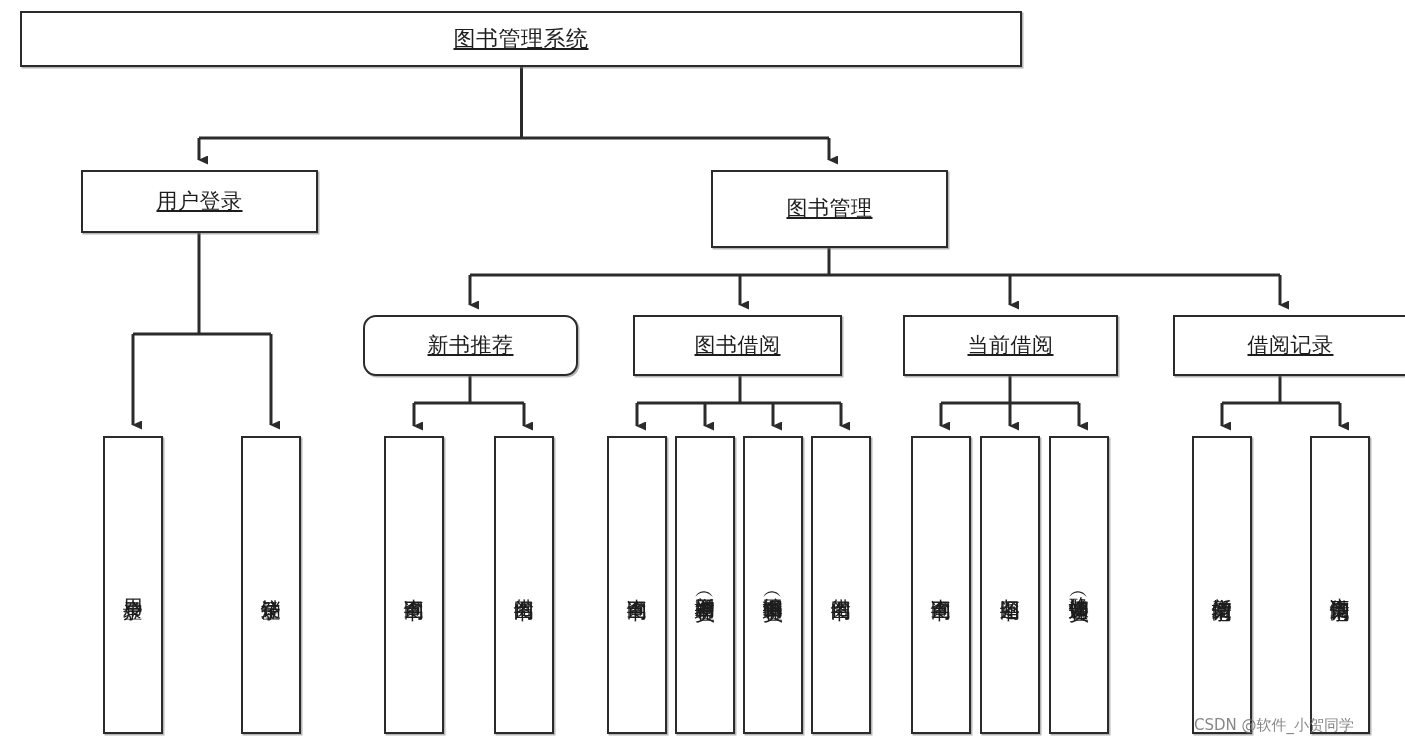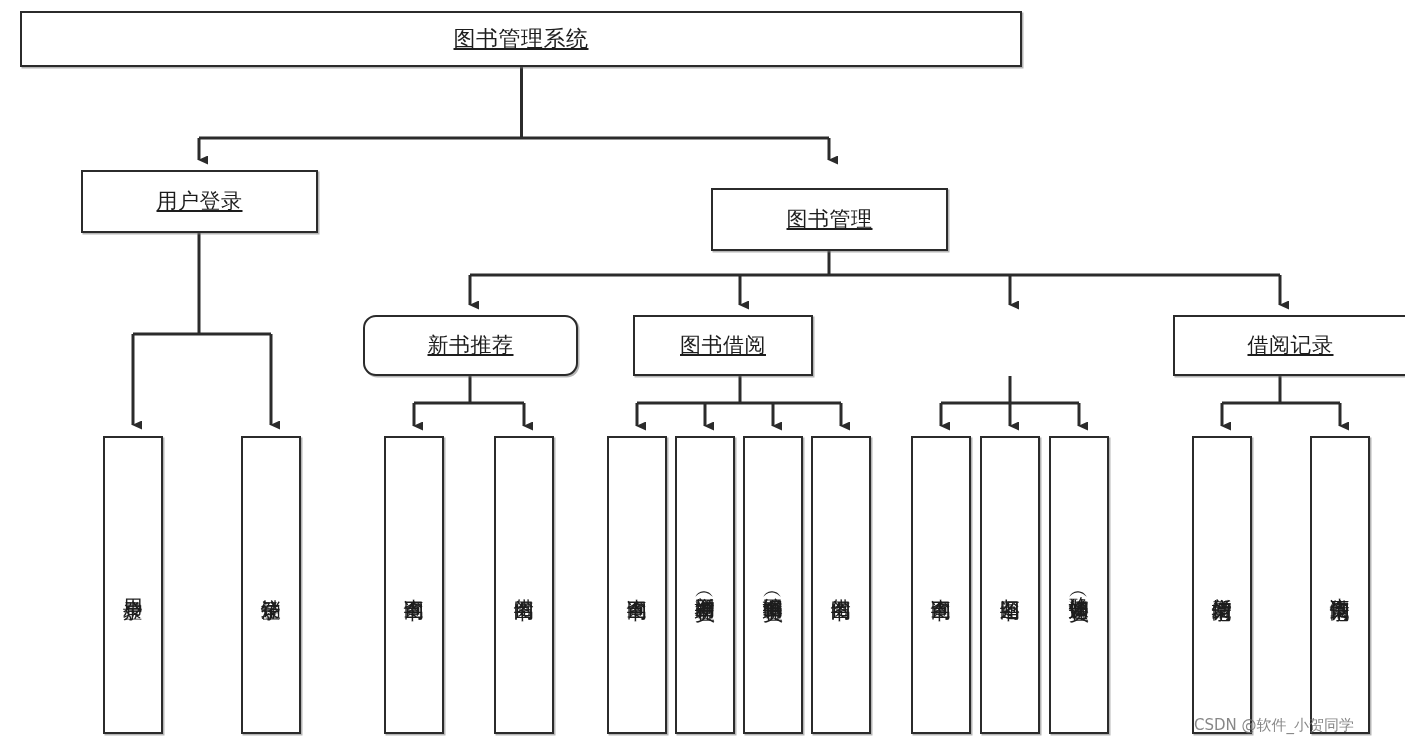--- a/index.html
+++ b/index.html
@@ -125,32 +125,35 @@
   </svg>
 
   <div class="node-box node-root" style="left:20px; top:11px; width:1002px; height:56px;">
     <span class="node-label-h">图书管理系统</span>
   </div>
 
   <div class="node-box" style="left:81px; top:170px; width:237px; height:63px;">
     <span class="node-label-h">用户登录</span>
   </div>
 
-  <div class="node-box" style="left:711px; top:170px; width:237px; height:63px;margin-top:18px;">
+  <div class="node-box" style="left:711px; top:170px; width:237px; height:78px;">
     <span class="node-label-h">图书管理</span>
   </div>
 
   <div class="node-box" style="left:363px; top:315px; width:215px; height:61px;border-radius:13px;">
     <span class="node-label-h">新书推荐</span>
   </div>
 
-  <div class="node-box" style="left:633px; top:315px; width:180px; height:61px;">
+  <div class="node-box" style="left:633px; top:315px; width:209px; height:61px;">
     <span class="node-label-h">图书借阅</span>
   </div>
 
+  <div class="node-box" style="left:903px; top:315px; width:215px; height:61px;">
+    <span class="node-label-h">当前借阅</span>
+  </div>
 
   <div class="node-box" style="left:1173px; top:315px; width:235px; height:61px;">
     <span class="node-label-h">借阅记录</span>
   </div>
 
   <div class="node-box" style="left:103px; top:436px; width:60px; height:298px;">
     <span class="node-label-v">用户登录</span>
   </div>
 
   <div class="node-box" style="left:241px; top:436px; width:60px; height:298px;">

